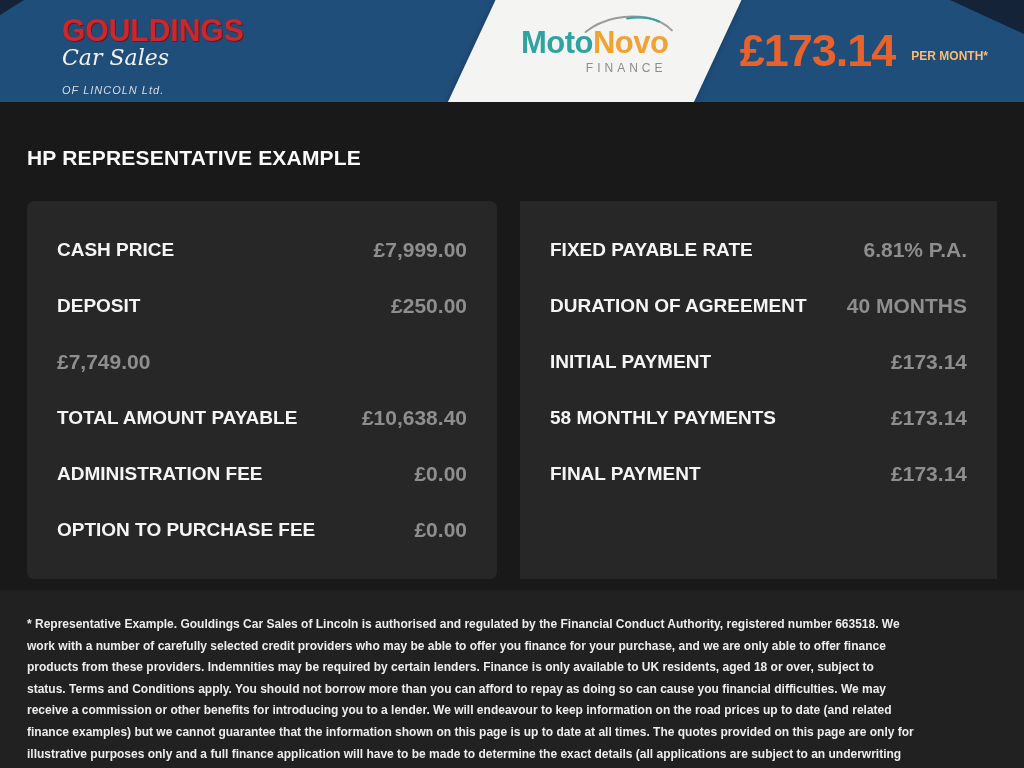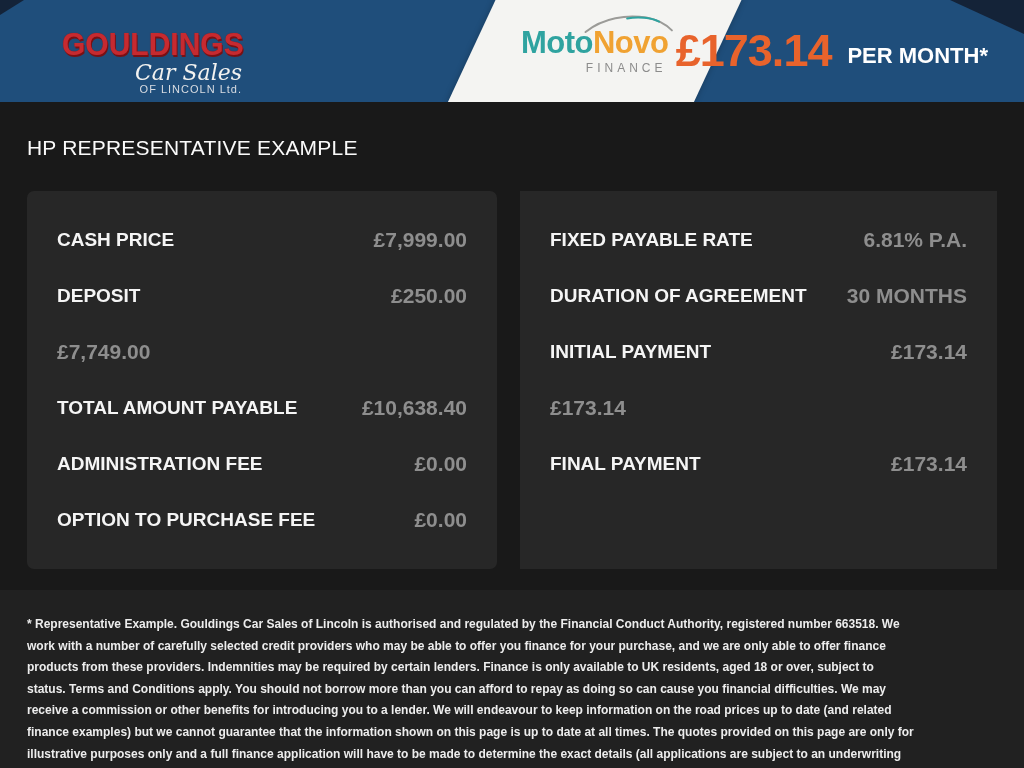--- a/index.html
+++ b/index.html
@@ -13,35 +13,35 @@
   }
   .corner-tl {
     position:absolute; left:0; top:0; width:24px; height:15px;
     background:#142338; clip-path:polygon(0 0,100% 0,0 100%);
   }
   .corner-tr {
     position:absolute; right:0; top:0; width:74px; height:34px;
     background:#142338; clip-path:polygon(0 0,100% 0,100% 100%);
   }
   .dealer-logo {
-    position:absolute; left:62px; top:30px; width:180px; text-align:right;
+    position:absolute; left:62px; top:15px; width:180px; text-align:left;
     line-height:1;
   }
   .dealer-name {
     font-size:30px; font-weight:800; letter-spacing:0px; color:#C62A30;
     text-shadow:0 0 1px #8e1418, 1px 1px 0 #7a1013;
     transform:scaleY(1.05); display:block;
   }
   .dealer-script {
     font-family:"DejaVu Serif", serif; font-style:italic; font-weight:400;
     font-size:22px; color:#F2F2F0; display:block; margin-top:2px;
   }
   .dealer-sub {
     font-size:11px; font-weight:400; letter-spacing:1px; color:#D8DCE2;
-    display:block; margin-top:0;
+    display:block; margin-top:16px;font-style:italic;
   }
   .moto-band {
     position:absolute; left:447px; top:-2px; width:246px; height:106px;
     background:#F4F4F2; transform:skewX(-25deg); transform-origin:bottom left;
     box-shadow:0 0 6px rgba(0,0,0,0.25);
   }
   .moto-inner {
     transform:skewX(25deg); width:100%; height:100%;
     display:flex; align-items:center; justify-content:center;
     flex-direction:column;
@@ -56,28 +56,28 @@
     color:#8C8C8C; font-weight:400; margin-top:3px; padding-right:2px;
   }
   .price-block {
     position:absolute; right:36px; top:0; height:102px;
     display:flex; align-items:center; gap:16px;
   }
   .price-amount {
     font-size:45px; font-weight:800; color:#E8632C; letter-spacing:-1px;
   }
   .price-suffix {
-    font-size:22px; font-weight:800; color:#ffffff; letter-spacing:0px;
+    font-size:12px; font-weight:800; color:#fdba74; letter-spacing:0px;
     padding-top:10px;
   }
 
   
   .main { width:1024px; height:488px; background:#191919; padding:0 27px; }
   .page-title {
-    padding-top:34px; font-size:21px; font-weight:400; color:#FAFAFA;
+    padding-top:44px; font-size:21px; font-weight:700; color:#FAFAFA;
     letter-spacing:0.2px;
   }
   .panels { display:flex; gap:23px; margin-top:31px; }
   .panel {
     background:#272727; height:378px; padding:21px 30px;
     display:flex; flex-direction:column;
   }
   .panel-left { width:470px;border-radius:7px; }
   .panel-right { width:477px; }
   .finance-row {
@@ -173,29 +173,30 @@
     <div class="panel panel-right">
 
         <div class="finance-row">
           <span class="row-label">FIXED PAYABLE RATE</span>
           <span class="row-value">6.81% P.A.</span>
         </div>
 
 
         <div class="finance-row">
           <span class="row-label">DURATION OF AGREEMENT</span>
-          <span class="row-value">30 MONTHS</span>
+          <span class="row-value">40 MONTHS</span>
         </div>
 
         <div class="finance-row">
           <span class="row-label">INITIAL PAYMENT</span>
           <span class="row-value">£173.14</span>
         </div>
 
         <div class="finance-row">
+          <span class="row-label">58 MONTHLY PAYMENTS</span>
           <span class="row-value">£173.14</span>
         </div>
 
         <div class="finance-row">
           <span class="row-label">FINAL PAYMENT</span>
           <span class="row-value">£173.14</span>
         </div>
       </div>
   </div>
 </div>

